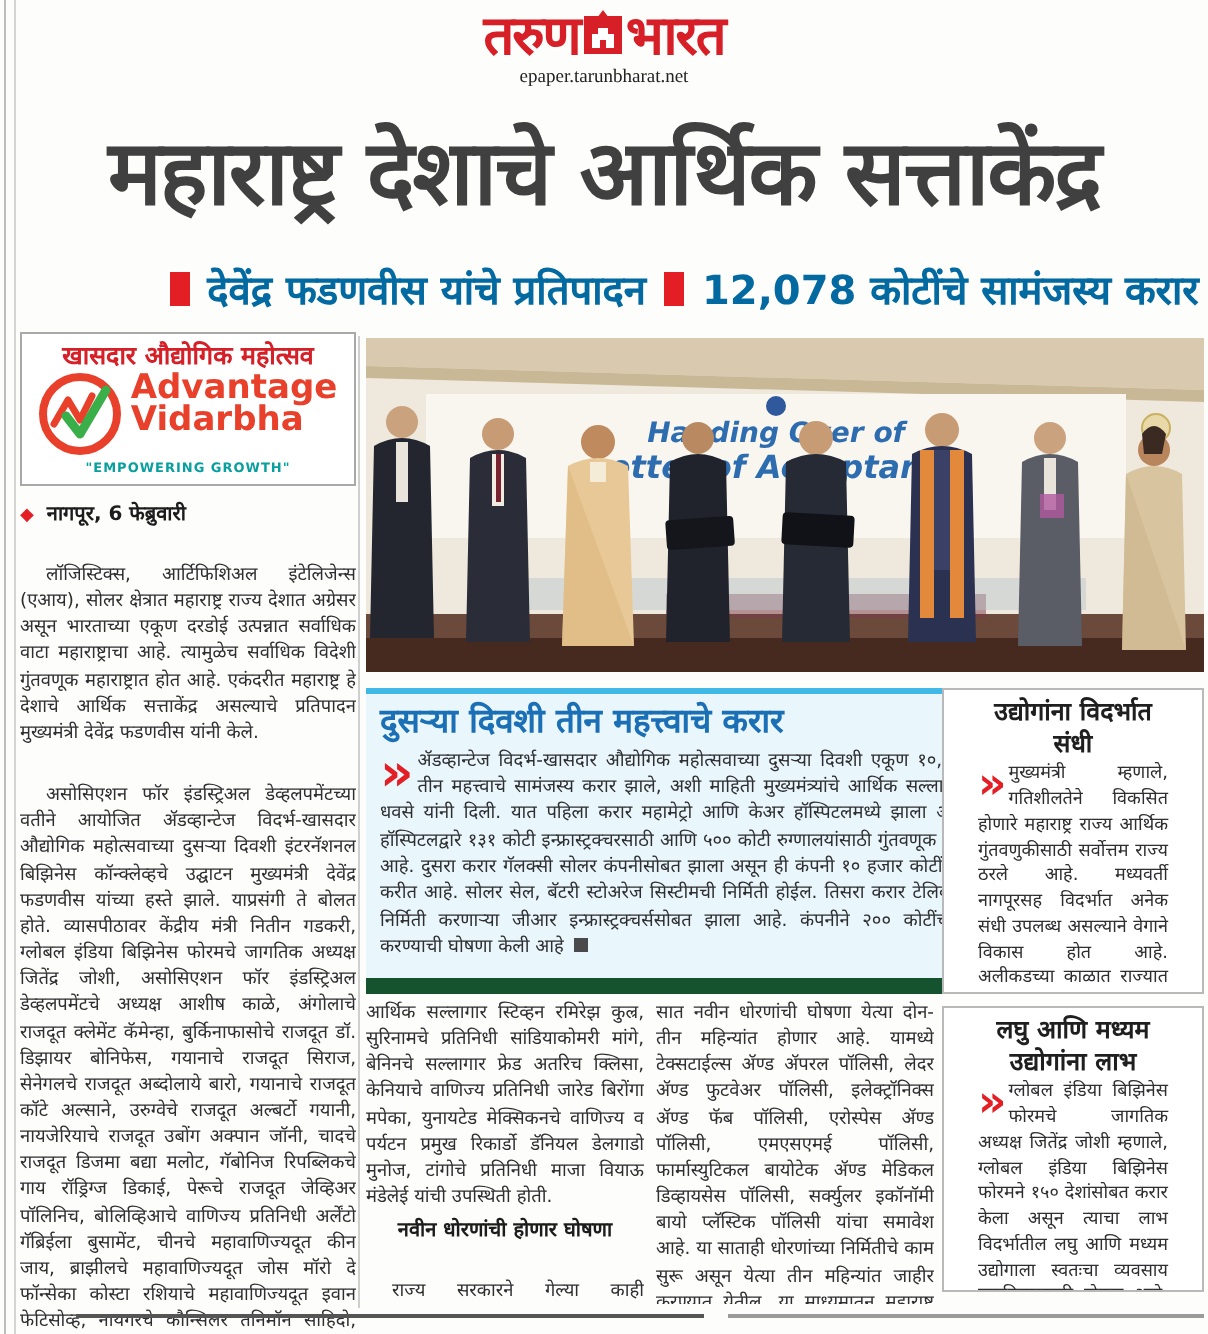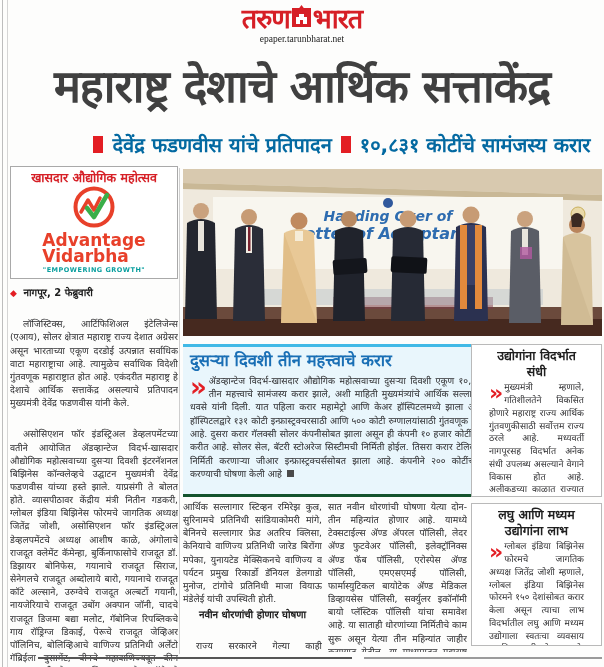--- a/index.html
+++ b/index.html
@@ -24,37 +24,37 @@
                  font-size:20px; font-weight:bold; color:#0369a1;margin-left:40px; }
   .red-sq { width:10px; height:17px; background:#e31e24; display:inline-block; }
 
   
   .content { position:absolute; top:166px; left:0; width:604px; height:492px; }
 
   
   .col1 { position:absolute; left:10px; top:0; width:168px; height:570px; overflow:hidden; }
   .event-box { border:1px solid #a9a9a9; padding:3px 4px 4px; text-align:center; background:#fff; }
   .event-box-title { font-size:12.5px; font-weight:bold; color:#d62027; line-height:1.2; }
-  .logo-row { display:flex; align-items:center; justify-content:center; gap:4px; margin-top:1px;flex-direction:column; }
+  .logo-row { display:flex; justify-content:center; gap:4px; margin-top:1px; }
   .logo-mark { width:42px; height:42px; flex:0 0 auto; }
   .logo-words { text-align:left; line-height:0.95; }
   .logo-word { font-size:17px; font-weight:800; color:#e8402a; letter-spacing:0; }
   .logo-tagline { font-size:6.5px; font-weight:bold; color:#0a9f9f; letter-spacing:0.5px; margin-top:2px; }
   .dateline { margin-top:6px; font-size:10px; font-weight:bold; color:#1c1c1c; }
   .diamond { color:#e31e24; font-size:9px; margin-right:3px; }
   .body-p { font-size:9.2px; line-height:1.43; text-align:justify; color:#2e2e30; margin-top:18px; }
   .indent { text-indent:13px; }
 
   
   .photo { position:absolute; left:183px; top:3px; width:419px; height:167px; background:#e9e4da; overflow:hidden; }
   .photo svg { display:block; }
 
   
   .agreements { position:absolute; left:183px; top:178px; width:336px; height:153px;
-                background:#e9f6fc; border-top:3px solid #41b9e6; border-bottom:3px solid #14532d; padding:4px 7px 3px; overflow:hidden; }
+                background:#e9f6fc; border-top:3px solid #41b9e6; border-bottom:8px solid #14532d; padding:4px 7px 3px; overflow:hidden; }
   .agreements h2 { font-size:16.5px; font-weight:800; color:#1a6fb5; line-height:1.25; margin-bottom:2px; }
   .box-body { font-size:9.2px; line-height:1.45; text-align:justify; color:#2e2e30; }
   .dropcap { float:left; font-size:26px; line-height:0.8; font-weight:900; color:#e31e24; margin:3px 5px 0 0; letter-spacing:-3px; }
   .endsq { display:inline-block; width:7px; height:7px; background:#6f6f6f; margin-left:5px; }
   .endsq.dark { background:#4a4a4a; }
 
   
   .rightbox { position:absolute; left:471px; width:131px; border:1px solid #b9b9b9; background:#fff; padding:3px 17px 4px; overflow:hidden; }
   .rightbox.first { top:178px; height:153px; }
   .rightbox.second { top:337px; height:143px; }
@@ -92,21 +92,21 @@
       <span>भारत</span>
     </div>
     <div class="mast-meta">epaper.tarunbharat.net</div>
   </div>
 
   <h1 class="headline">महाराष्ट्र देशाचे आर्थिक सत्ताकेंद्र</h1>
   <div class="subheadline">
     <span class="red-sq"></span>
     <span>देवेंद्र फडणवीस यांचे प्रतिपादन</span>
     <span class="red-sq"></span>
-    <span>१०,८३१ कोटींचे सामंजस्य करार</span>
+    <span>12,078 कोटींचे सामंजस्य करार</span>
   </div>
 
   <div class="content">
 
     <div class="col1">
       <div class="event-box">
         <div class="event-box-title">खासदार औद्योगिक महोत्सव</div>
         <div class="logo-row">
           <svg class="logo-mark" viewBox="0 0 42 42">
             <circle cx="21" cy="21" r="18.5" fill="none" stroke="#e8402a" stroke-width="4"></circle>
@@ -115,21 +115,21 @@
           </svg>
           <div class="logo-words">
             <div class="logo-word">Advantage</div>
             <div class="logo-word">Vidarbha</div>
           </div>
         </div>
         <div class="logo-tagline">"EMPOWERING GROWTH"</div>
       </div>
       <div class="dateline">
         <span class="diamond">◆</span>
-        <span>नागपूर, 2 फेब्रुवारी</span>
+        <span>नागपूर, 6 फेब्रुवारी</span>
       </div>
       <p class="body-p indent">लॉजिस्टिक्स, आर्टिफिशिअल इंटेलिजेन्स (एआय), सोलर क्षेत्रात महाराष्ट्र राज्य देशात अग्रेसर असून भारताच्या एकूण दरडोई उत्पन्नात सर्वाधिक वाटा महाराष्ट्राचा आहे. त्यामुळेच सर्वाधिक विदेशी गुंतवणूक महाराष्ट्रात होत आहे. एकंदरीत महाराष्ट्र हे देशाचे आर्थिक सत्ताकेंद्र असल्याचे प्रतिपादन मुख्यमंत्री देवेंद्र फडणवीस यांनी केले.</p>
       <p class="body-p indent">असोसिएशन फॉर इंडस्ट्रिअल डेव्हलपमेंटच्या वतीने आयोजित ॲडव्हान्टेज विदर्भ-खासदार औद्योगिक महोत्सवाच्या दुसऱ्या दिवशी इंटरनॅशनल बिझिनेस कॉन्क्लेव्हचे उद्घाटन मुख्यमंत्री देवेंद्र फडणवीस यांच्या हस्ते झाले. याप्रसंगी ते बोलत होते. व्यासपीठावर केंद्रीय मंत्री नितीन गडकरी, ग्लोबल इंडिया बिझिनेस फोरमचे जागतिक अध्यक्ष जितेंद्र जोशी, असोसिएशन फॉर इंडस्ट्रिअल डेव्हलपमेंटचे अध्यक्ष आशीष काळे, अंगोलाचे राजदूत क्लेमेंट कॅमेन्हा, बुर्किनाफासोचे राजदूत डॉ. डिझायर बोनिफेस, गयानाचे राजदूत सिराज, सेनेगलचे राजदूत अब्दोलाये बारो, गयानाचे राजदूत कॉटे अल्साने, उरुग्वेचे राजदूत अल्बर्टो गयानी, नायजेरियाचे राजदूत उबोंग अक्पान जॉनी, चादचे राजदूत डिजमा बद्या मलोट, गॅबोनिज रिपब्लिकचे गाय रॉड्रिग्ज डिकाई, पेरूचे राजदूत जेव्हिअर पॉलिनिच, बोलिव्हिआचे वाणिज्य प्रतिनिधी अर्लेंटो गॅब्रिईला बुसामेंट, चीनचे महावाणिज्यदूत कीन जाय, ब्राझीलचे महावाणिज्यदूत जोस मॉरो दे फॉन्सेका कोस्टा रशियाचे महावाणिज्यदूत इवान फेटिसोव्ह, नायगरचे कौन्सिलर तनिमॉन साहिदो, एल सॅल्व्हाडोरचे</p>
     </div>
 
     <div class="photo">
       <svg width="419" height="167" viewBox="0 0 419 167">
 
         <rect x="0" y="0" width="419" height="167" fill="#efe9dd"></rect>
         <path d="M0,0 h419 v26 L0,14 Z" fill="#d8c9af"></path>

